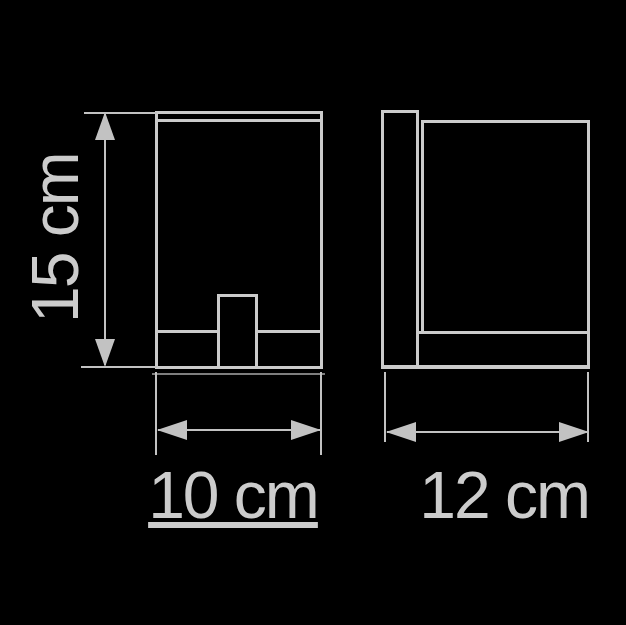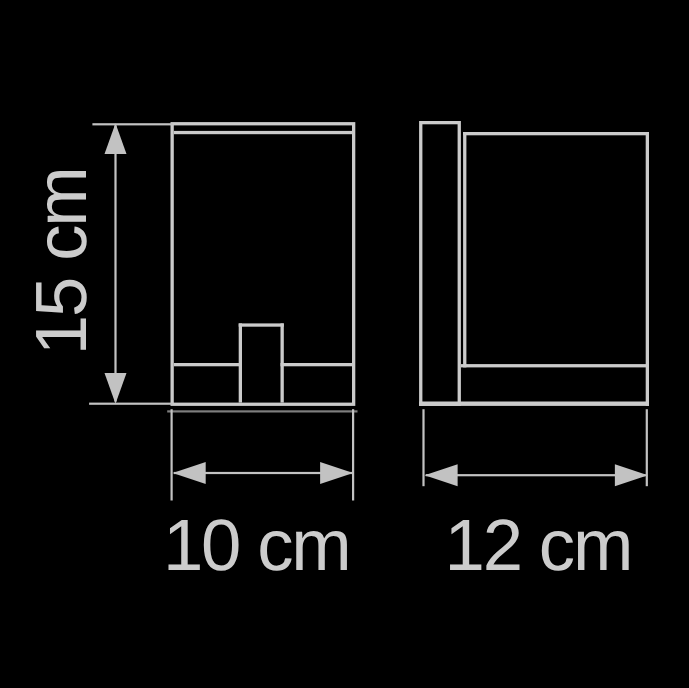--- a/index.html
+++ b/index.html
@@ -86,25 +86,25 @@
     <div class="tri down" style="left:95px;top:339px;"></div>
     <div class="label vertical" style="left:-45px;top:201px;">15 cm</div>
   </div>
 
   <div>
     <div class="dl" style="left:155px;top:372px;width:2px;height:83px;"></div>
     <div class="dl" style="left:320px;top:372px;width:2px;height:83px;"></div>
     <div class="dl" style="left:158px;top:429px;width:162px;height:2px;"></div>
     <div class="tri left" style="left:157px;top:420px;"></div>
     <div class="tri right" style="left:291px;top:420px;"></div>
-    <div class="label horizontal" style="left:133px;top:458px;">10 cm</div>
+    <div class="label horizontal" style="left:133px;top:458px;text-decoration:underline;">10 cm</div>
   </div>
 
   <div>
     <div class="dl" style="left:384px;top:372px;width:2px;height:70px;"></div>
     <div class="dl" style="left:587px;top:372px;width:2px;height:70px;"></div>
     <div class="dl" style="left:387px;top:431px;width:200px;height:2px;"></div>
     <div class="tri left" style="left:386px;top:422px;"></div>
     <div class="tri right" style="left:559px;top:422px;"></div>
-    <div class="label horizontal" style="left:389px;top:458px;">12 cm</div>
+    <div class="label horizontal" style="left:389px;top:458px;text-align:right;">12 cm</div>
   </div>
 
 </div>
 
 </body></html>

